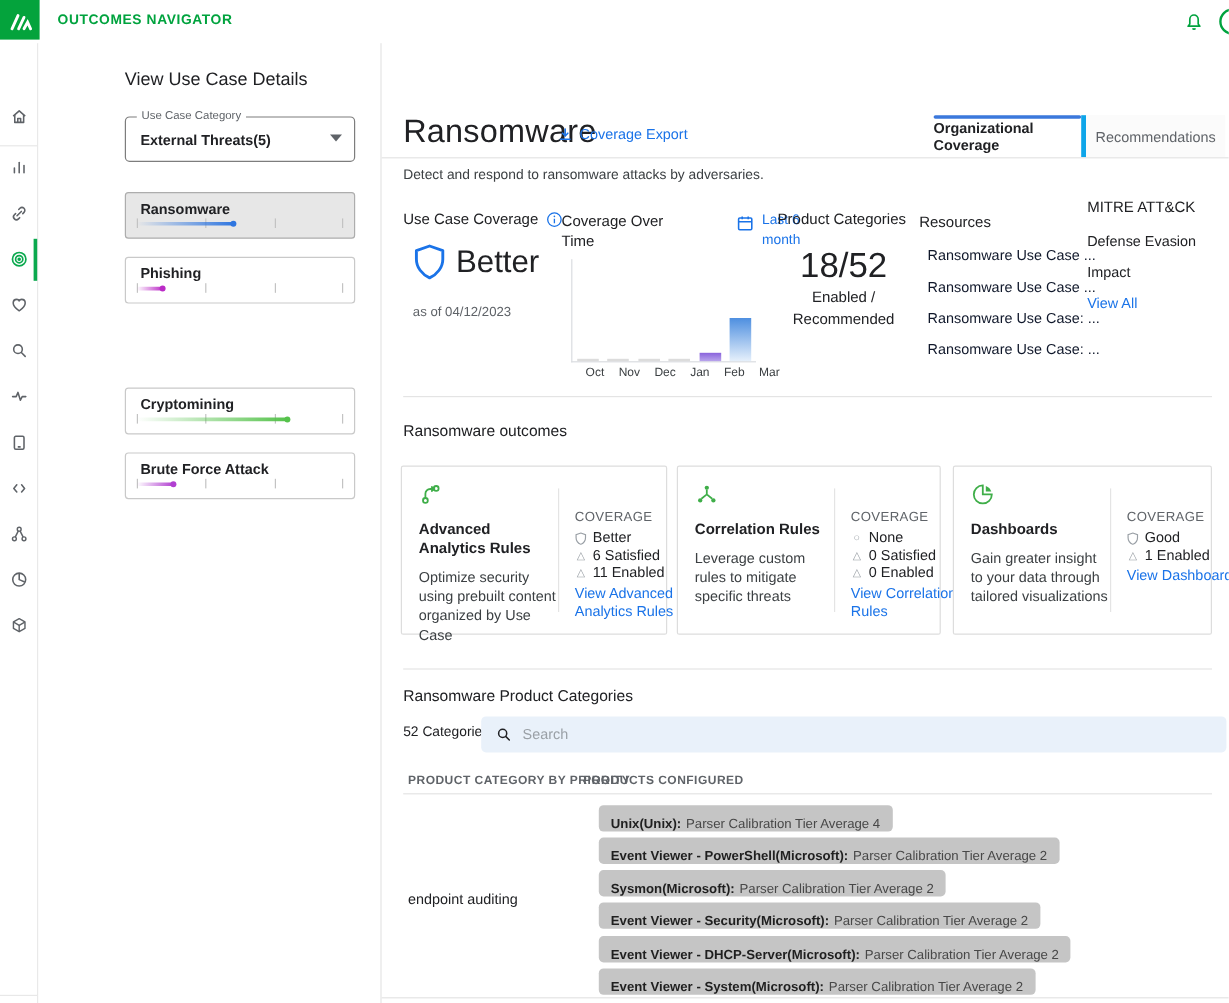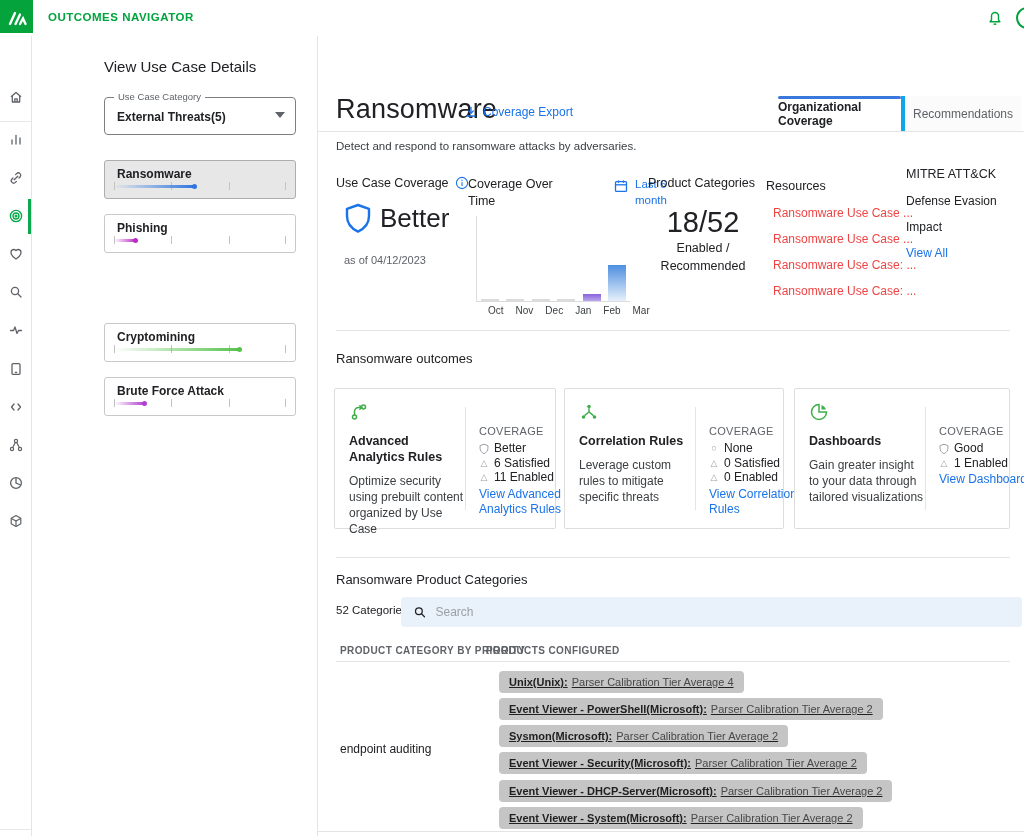--- a/index.html
+++ b/index.html
@@ -59,21 +59,21 @@
   .cot-bar { width:18px; background:#dcdcdc; }
   .plot-months { position:absolute; left:158px; top:269px; width:154px; display:flex; }
   .plot-months span { flex:1; text-align:center; font-size:10px; color:#3c4043;margin-left:12px; }
 
   .pc-col { position:absolute; left:330px; top:140px; width:110px; text-align:center; }
   .pc-col .col-label { display:block; text-align:left; }
   .pc-value { margin-top:16px; font-size:29px; color:#202124; }
   .pc-cap { font-size:12.5px; color:#202124; line-height:18px; }
 
   .res-col { position:absolute; left:448px; top:140px; width:128px; }
-  .res-link { display:flex; align-items:center; gap:7px; margin-top:12px; color:#ef4444; font-size:12px; white-space:nowrap; cursor:pointer; }
+  .res-link { display:flex; align-items:center; gap:7px; margin-top:12px; color:#0f172a; font-size:12px; white-space:nowrap; cursor:pointer; }
   .mitre-col { position:absolute; left:588px; top:128px; width:110px; }
   .mitre-item { margin-top:12px; font-size:12px; color:#202124; }
   .mitre-viewall { margin-top:12px; font-size:12px; color:#1a73e8; cursor:pointer; }
 
   .sec-divider { position:absolute; left:18px; right:14px; height:1px; background:#e4e4e4; }
 
   .outcomes-title { position:absolute; left:18px; top:315px; font-size:13px; color:#202124; }
   .ocard { position:absolute; top:352px; height:141px; border:1px solid #ddd; border-radius:2px; background:#fff; }
   .ocard .oicon { position:absolute; left:14px; top:13px; width:20px; height:20px; }
   .ocard .otitle { position:absolute; left:14px; top:44px; width:112px; font-size:12.5px; font-weight:700; line-height:16px; color:#202124; }
@@ -85,21 +85,21 @@
   .ocov .glyph { color:#9aa0a6; font-size:9px; width:10px; display:inline-block; text-align:center; }
   .ocov .clink { margin-top:2px; color:#1a73e8; line-height:15px; cursor:pointer; }
 
   .table-title { position:absolute; left:18px; top:536px; font-size:13px; color:#202124; }
   .cat-count { position:absolute; left:18px; top:568px; font-size:11.5px; color:#202124; }
   .searchbar { position:absolute; left:83px; top:561px; width:621px; height:30px; background:#e9f1fa; border-radius:4px; display:flex; align-items:center; padding:0 12px; gap:9px; }
   .searchbar input { border:none; outline:none; background:transparent; font-size:12px; color:#202124; width:100%; font-family:"Liberation Sans",sans-serif; }
   .searchbar input::placeholder { color:#9aa0a6; }
   .th { position:absolute; top:609px; font-size:10px; font-weight:700; letter-spacing:.4px; color:#5f6368; }
   .row-cat { position:absolute; left:22px; top:706px; font-size:12px; color:#202124; }
-  .chip { position:absolute; left:181px; height:22px; background:#c5c5c5; border-radius:4px; display:inline-flex; align-items:center; padding:0 10px; font-size:11px; white-space:nowrap;text-decoration:underline; }
+  .chip { position:absolute; left:181px; height:22px; background:#c5c5c5; border-radius:4px; display:inline-flex; align-items:flex-end; padding:0 10px; font-size:11px; white-space:nowrap; }
   .chip .cname { font-weight:700; color:#1f1f1f; }
   .chip .cdetail { color:#484848; margin-left:4px; }
 
   svg { display:block; }
 </style>
 </head>
 <body>
 
 <div class="topbar">
   <div class="logo">

